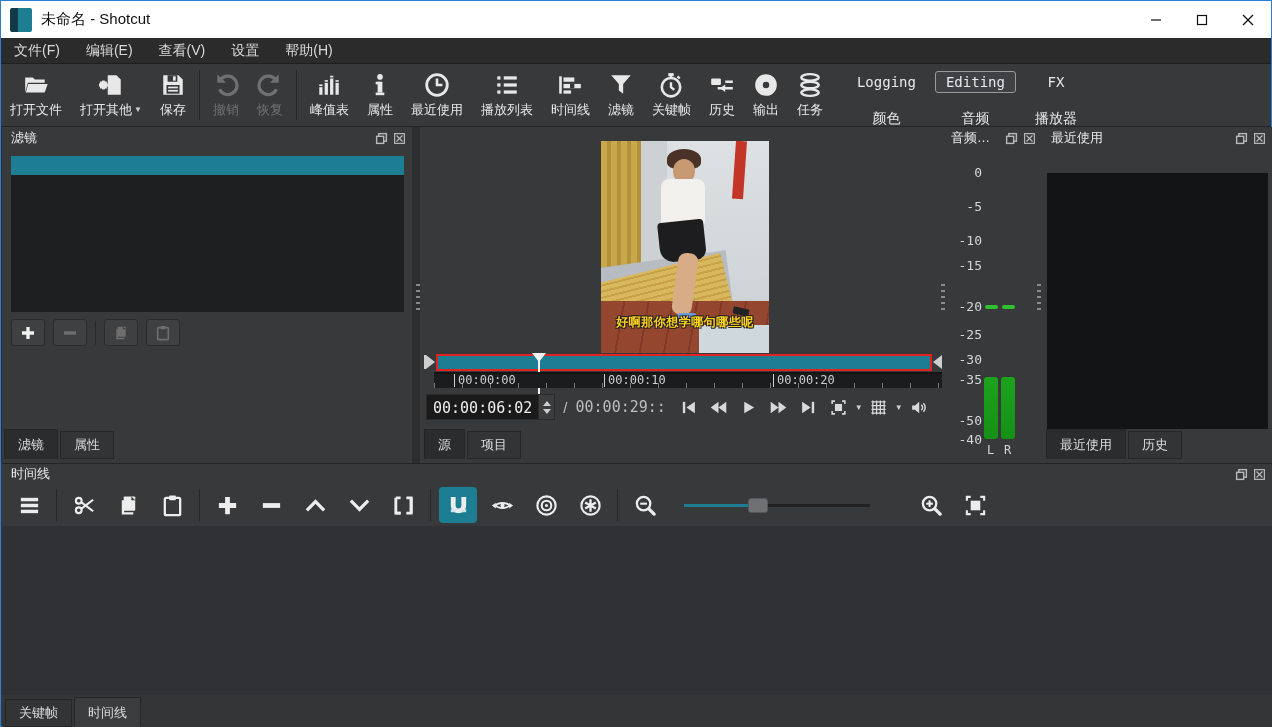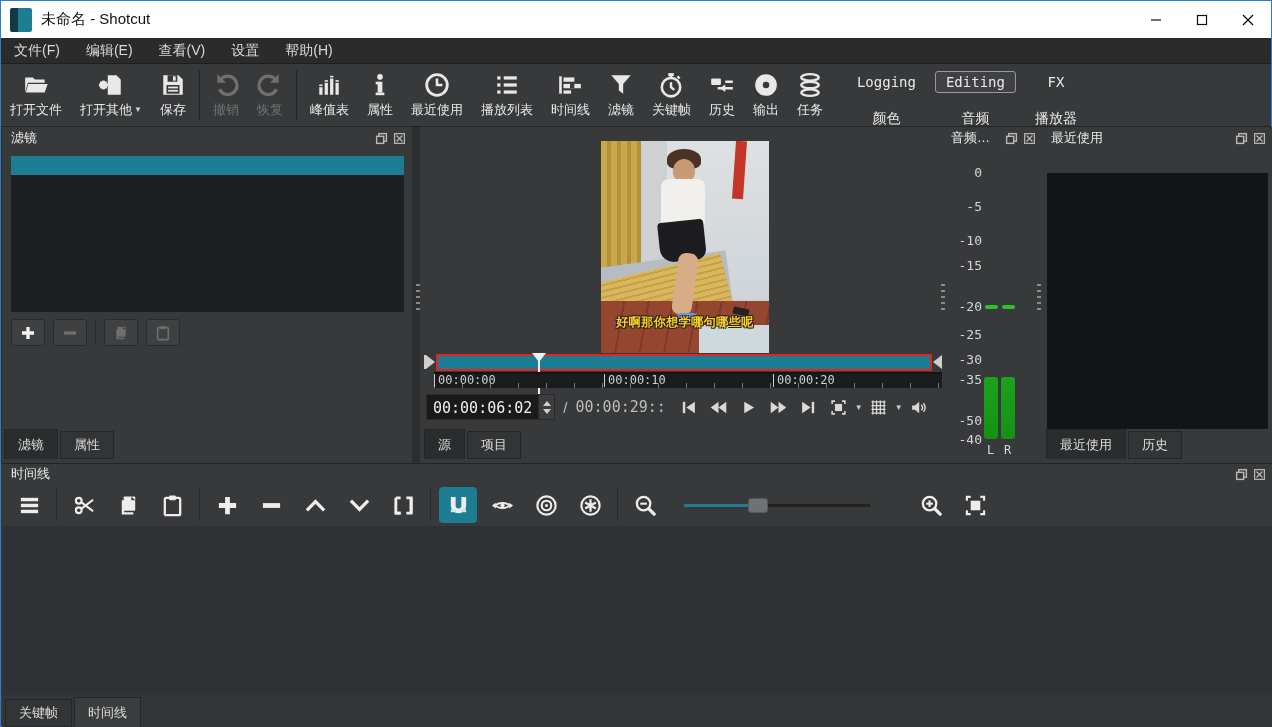--- a/index.html
+++ b/index.html
@@ -552,21 +552,21 @@
         <div class="sbar"></div>
         <div class="outmark"></div>
         <div class="playhead">
           <div class="ph-tri"></div>
             <div class="ph-line"></div>
         </div>
       </div>
 
       <div id="ruler">
         <div class="ticks"></div>
-        <span class="rlabel" style="left:0;">00:00:00</span>
+        <span class="rlabel" style="left:20px;">00:00:00</span>
         <span class="rlabel" style="left:170px;">00:00:10</span>
         <span class="rlabel" style="left:339px;">00:00:20</span>
       </div>
 
       <div id="controls">
         <div id="tcbox">
           <span id="tcvalue">00:00:06:02</span>
           <span id="tcspin">
               <span class="spin-up"></span>
               <span class="spin-dn"></span>

